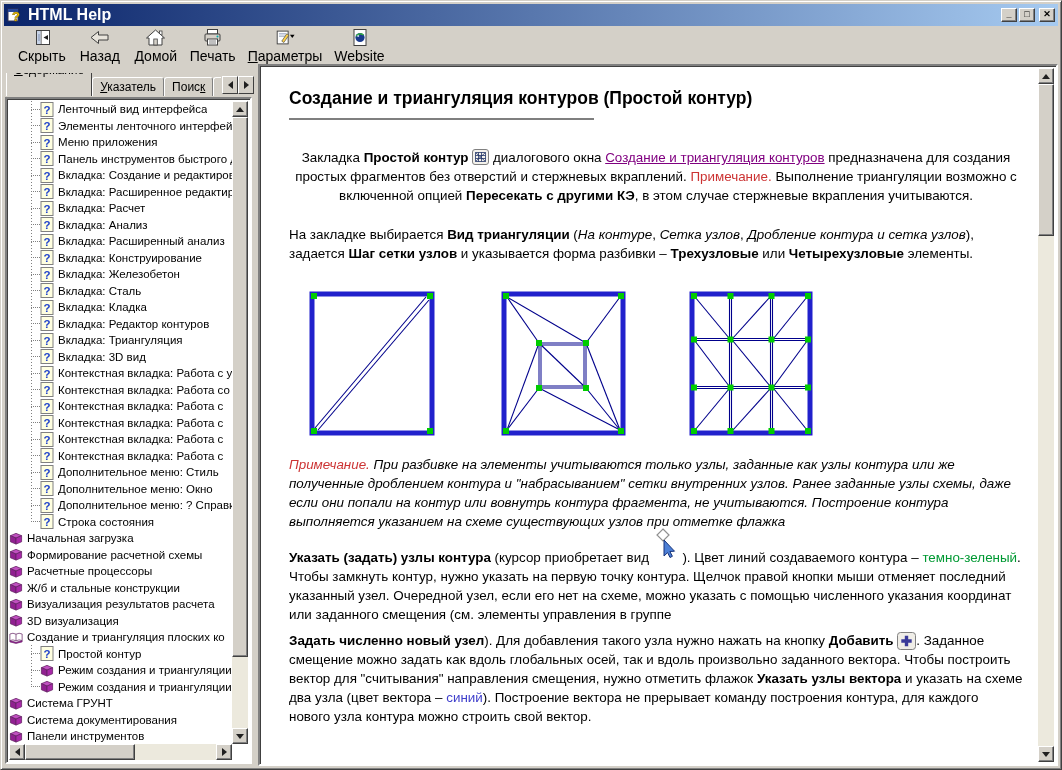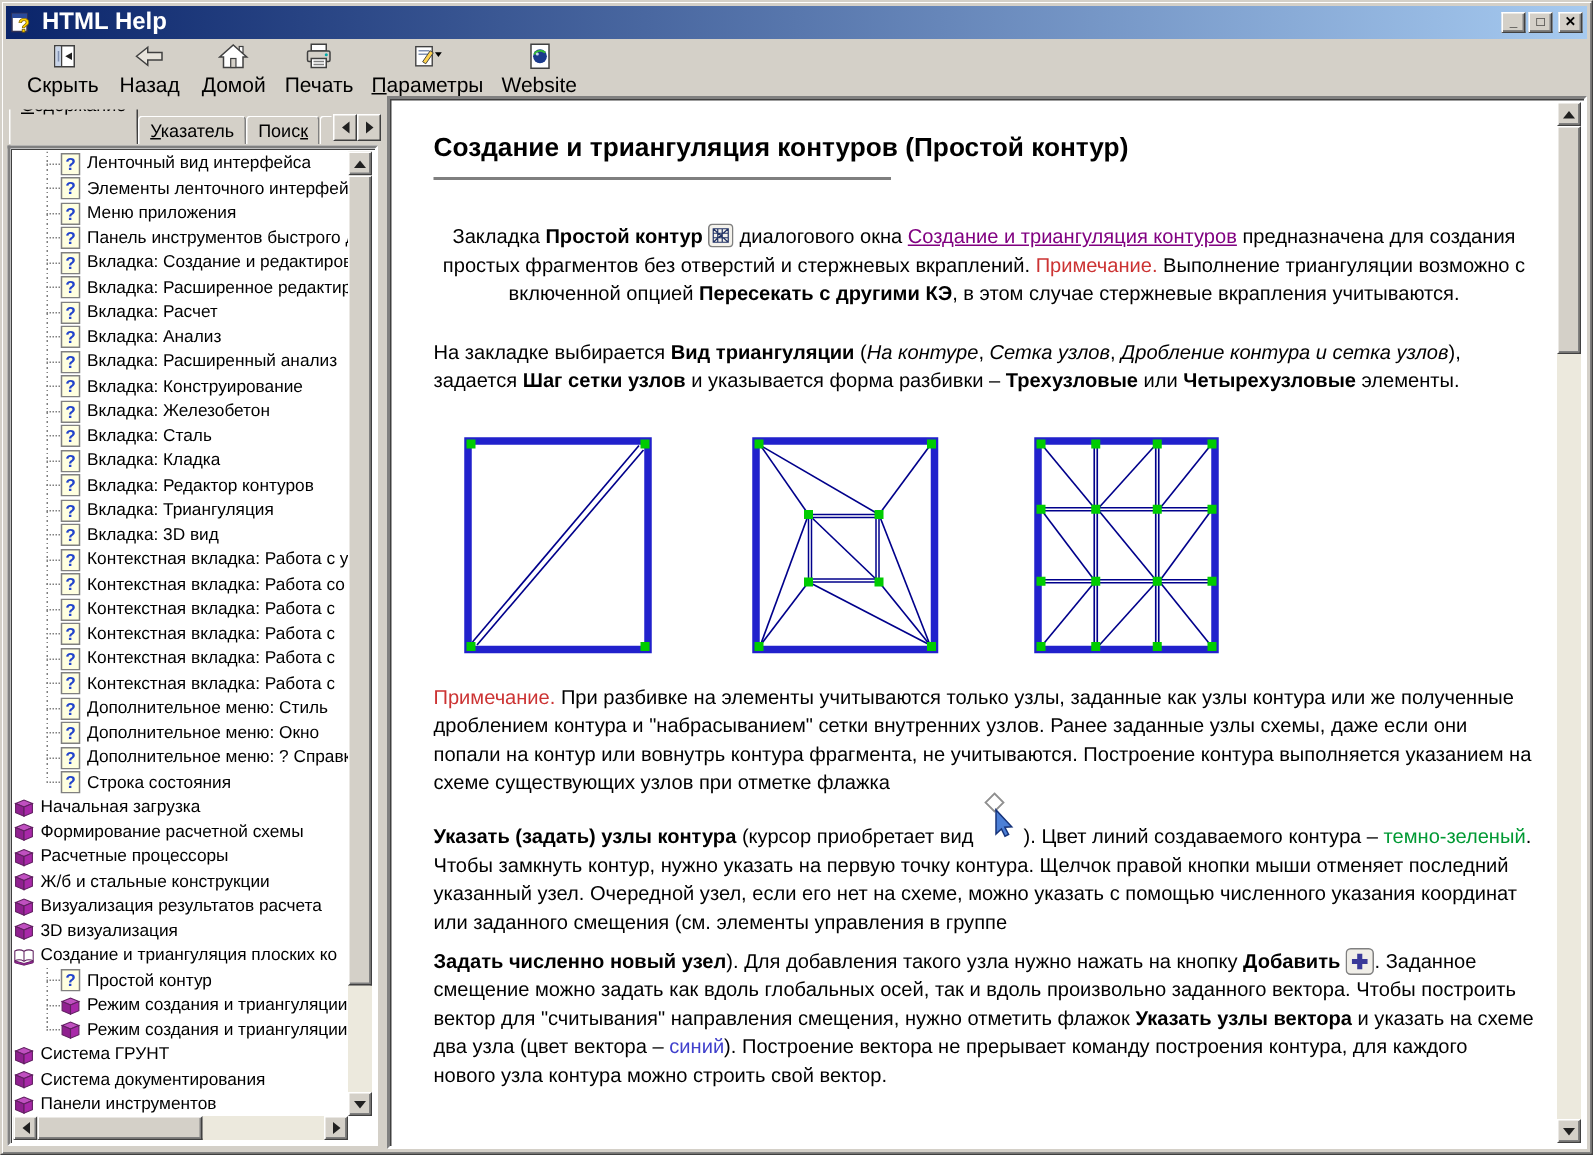--- a/index.html
+++ b/index.html
@@ -64,21 +64,21 @@
   
   .splitter{position:absolute;left:254px;width:3px;top:63px;bottom:3px;}
   .content-outer{position:absolute;left:257px;right:3px;top:63px;bottom:3px;background:#fff;
     border:2px solid;border-color:#808080 #fff #fff #808080;box-shadow:inset 1px 1px 0 #404040;}
   .content{position:absolute;left:2px;top:2px;right:18px;bottom:2px;overflow:hidden;padding:20px 15px 0 10px;margin-left:17px;}
   .content h1{margin:0;font-size:17.5px;line-height:21px;font-weight:bold;color:#000;}
   .rule{width:305px;height:2px;background:#7f7f7f;margin-top:9px;}
   .content p{margin:0;font-size:13.4px;line-height:19px;color:#000;}
   .p1{margin-top:28px !important;text-align:center;}
   .p2{margin-top:20px !important;}
-  .note{margin-top:17px !important;}
+  .note{margin-top:17px !important;font-style:italic;}
   .p4{margin-top:17px !important;}
   .p5{margin-top:7px !important;}
   .rb{font-weight:bold;}
   .ri{font-style:italic;}
   .rr{color:var(--note-red,#CC3333);}
   .rg{color:var(--green-text,#009933);}
   .rbl{color:var(--blue-text,#4040CC);}
   .rl{color:var(--link,#800080);text-decoration:underline;cursor:pointer;}
   .figures{margin-top:28px;height:147px;white-space:nowrap;}
   .figures svg{display:inline-block;vertical-align:top;}

